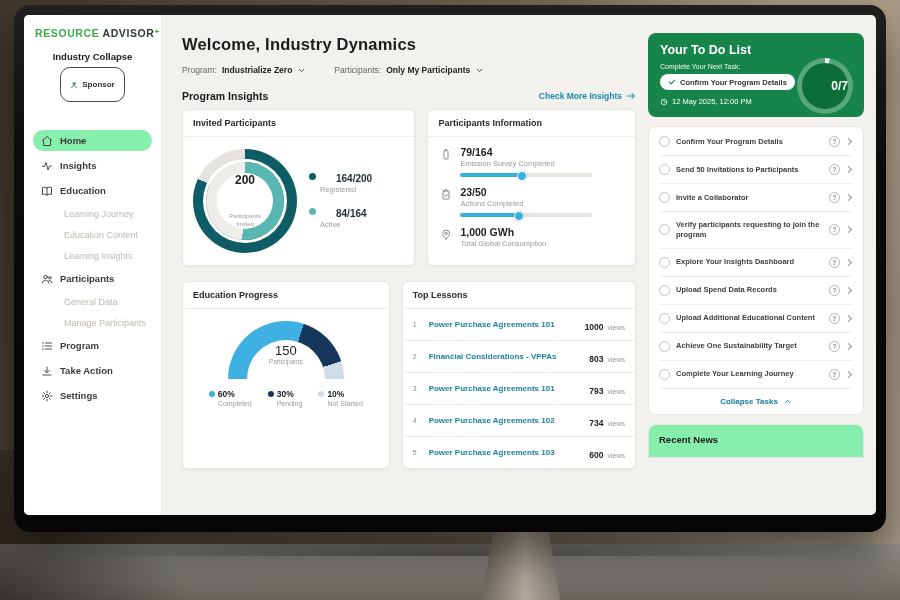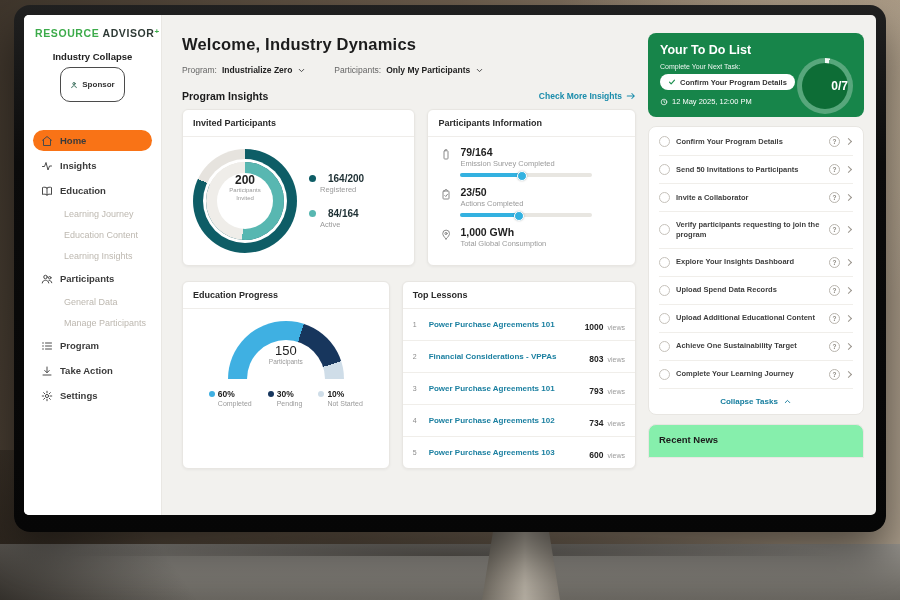--- a/index.html
+++ b/index.html
@@ -17,21 +17,21 @@
 
 .sidebar{width:138px;background:#fff;padding:12px 9px 0;flex-shrink:0;border-right:1px solid #e9e7e3;display:flex;flex-direction:column}
 .logo{font-size:10.5px;font-weight:bold;letter-spacing:.6px;margin:0 0 12px 2px;white-space:nowrap}
 .logo .g{color:#3cab4a}.logo .d{color:#2e3a35}.logo .plus{color:#3cab4a;font-size:8px;vertical-align:top}
 .org{font-size:9.5px;font-weight:bold;color:#222;text-align:center;margin-bottom:5px}
 .sponsor{display:flex;align-items:center;gap:4px;border:1px solid #4b4b4b;border-radius:10px;padding:12px 9px;font-size:8px;font-weight:bold;color:#333;width:max-content;margin:0 auto 28px;cursor:pointer}
 .sponsor svg{width:8px;height:8px;color:#1f5c46}
 .nav{display:flex;flex-direction:column;gap:4px}
 .nav-item{display:flex;align-items:center;gap:7px;padding:4.5px 8px;font-size:9.5px;font-weight:bold;color:#3b3b3b;border-radius:13px;cursor:pointer;white-space:nowrap}
 .nav-item.sub{padding:3.5px 8px 3.5px 31px;color:#bdb8b0;font-weight:normal;font-size:9px}
-.nav-item.active{background:#f97316}
+.nav-item.active{background:#86efac}
 .nav-icon{width:12px;height:12px;color:#4a4a4a;display:flex;flex-shrink:0}
 .nav-icon svg{width:12px;height:12px}
 
 .main{flex:1;min-width:0;padding:20px 12px 0 20px;display:flex;flex-direction:column}
 .welcome{font-size:16.5px;font-weight:bold;color:#1c1c1c;letter-spacing:.2px}
 .filters{display:flex;gap:28px;margin:11px 0 15px;align-items:center}
 .filter{display:flex;gap:5px;align-items:center;cursor:pointer}
 .f-label{font-size:8.5px;color:#666}
 .f-value{font-size:8.5px;font-weight:bold;color:#222}
 .chev-svg{width:9px;height:9px;color:#444}
@@ -41,26 +41,26 @@
 .sec-link svg{width:10px;height:10px}
 .cards{display:flex;gap:12px;margin-bottom:15px;align-items:stretch}
 .card{background:#fff;border:1px solid #e8e6e2;border-radius:6px;box-shadow:0 1px 3px rgba(0,0,0,.05)}
 .card-title{font-size:9px;font-weight:bold;color:#2a2a2a;padding:8px 10px;border-bottom:1px solid #efedea}
 .card-invited{flex:1.12}.card-info{flex:1}
 .card-gauge{flex:1}.card-lessons{flex:1.13}
 
 .invited-body{display:flex;align-items:center;gap:12px;padding:12px 10px}
 .donut{width:104px;height:104px;border-radius:50%;position:relative;flex-shrink:0}
 .donut-mid{position:absolute;inset:13px;border-radius:50%;box-shadow:0 0 0 3px #fff}
-.donut-hole{position:absolute;inset:11px;border-radius:50%;background:#fff;display:flex;flex-direction:column;align-items:center;justify-content:flex-start;text-align:center}
+.donut-hole{position:absolute;inset:11px;border-radius:50%;background:#fff;display:flex;flex-direction:column;align-items:center;justify-content:space-between;text-align:center}
 .donut-num{font-size:12px;font-weight:bold;color:#222}
 .donut-cap{font-size:6px;color:#9a9a9a;line-height:1.3;width:46px}
 .ring-legend{display:flex;flex-direction:column;gap:14px}
 .lg-item{display:flex;flex-direction:column}
-.lg-top{display:flex;align-items:center;gap:12px}
+.lg-top{display:flex;align-items:flex-start;gap:20px}
 .dot{width:7px;height:7px;border-radius:50%;flex-shrink:0}
 .lg-value{font-size:10px;font-weight:bold;color:#1d2f33}
 .lg-label{font-size:7.5px;color:#9a9a9a;margin-left:11px;margin-top:1px}
 
 .info-body{padding:9px 12px;display:flex;flex-direction:column;gap:9px}
 .stat{display:flex;gap:8px}
 .stat-icon{width:12px;height:13px;color:#8a8a8a;flex-shrink:0;margin-top:1px}
 .stat-icon svg{width:12px;height:13px}
 .stat-value{font-size:10.5px;font-weight:bold;color:#1e1e1e}
 .stat-label{font-size:7.5px;color:#9a9a9a;margin-top:1px}

